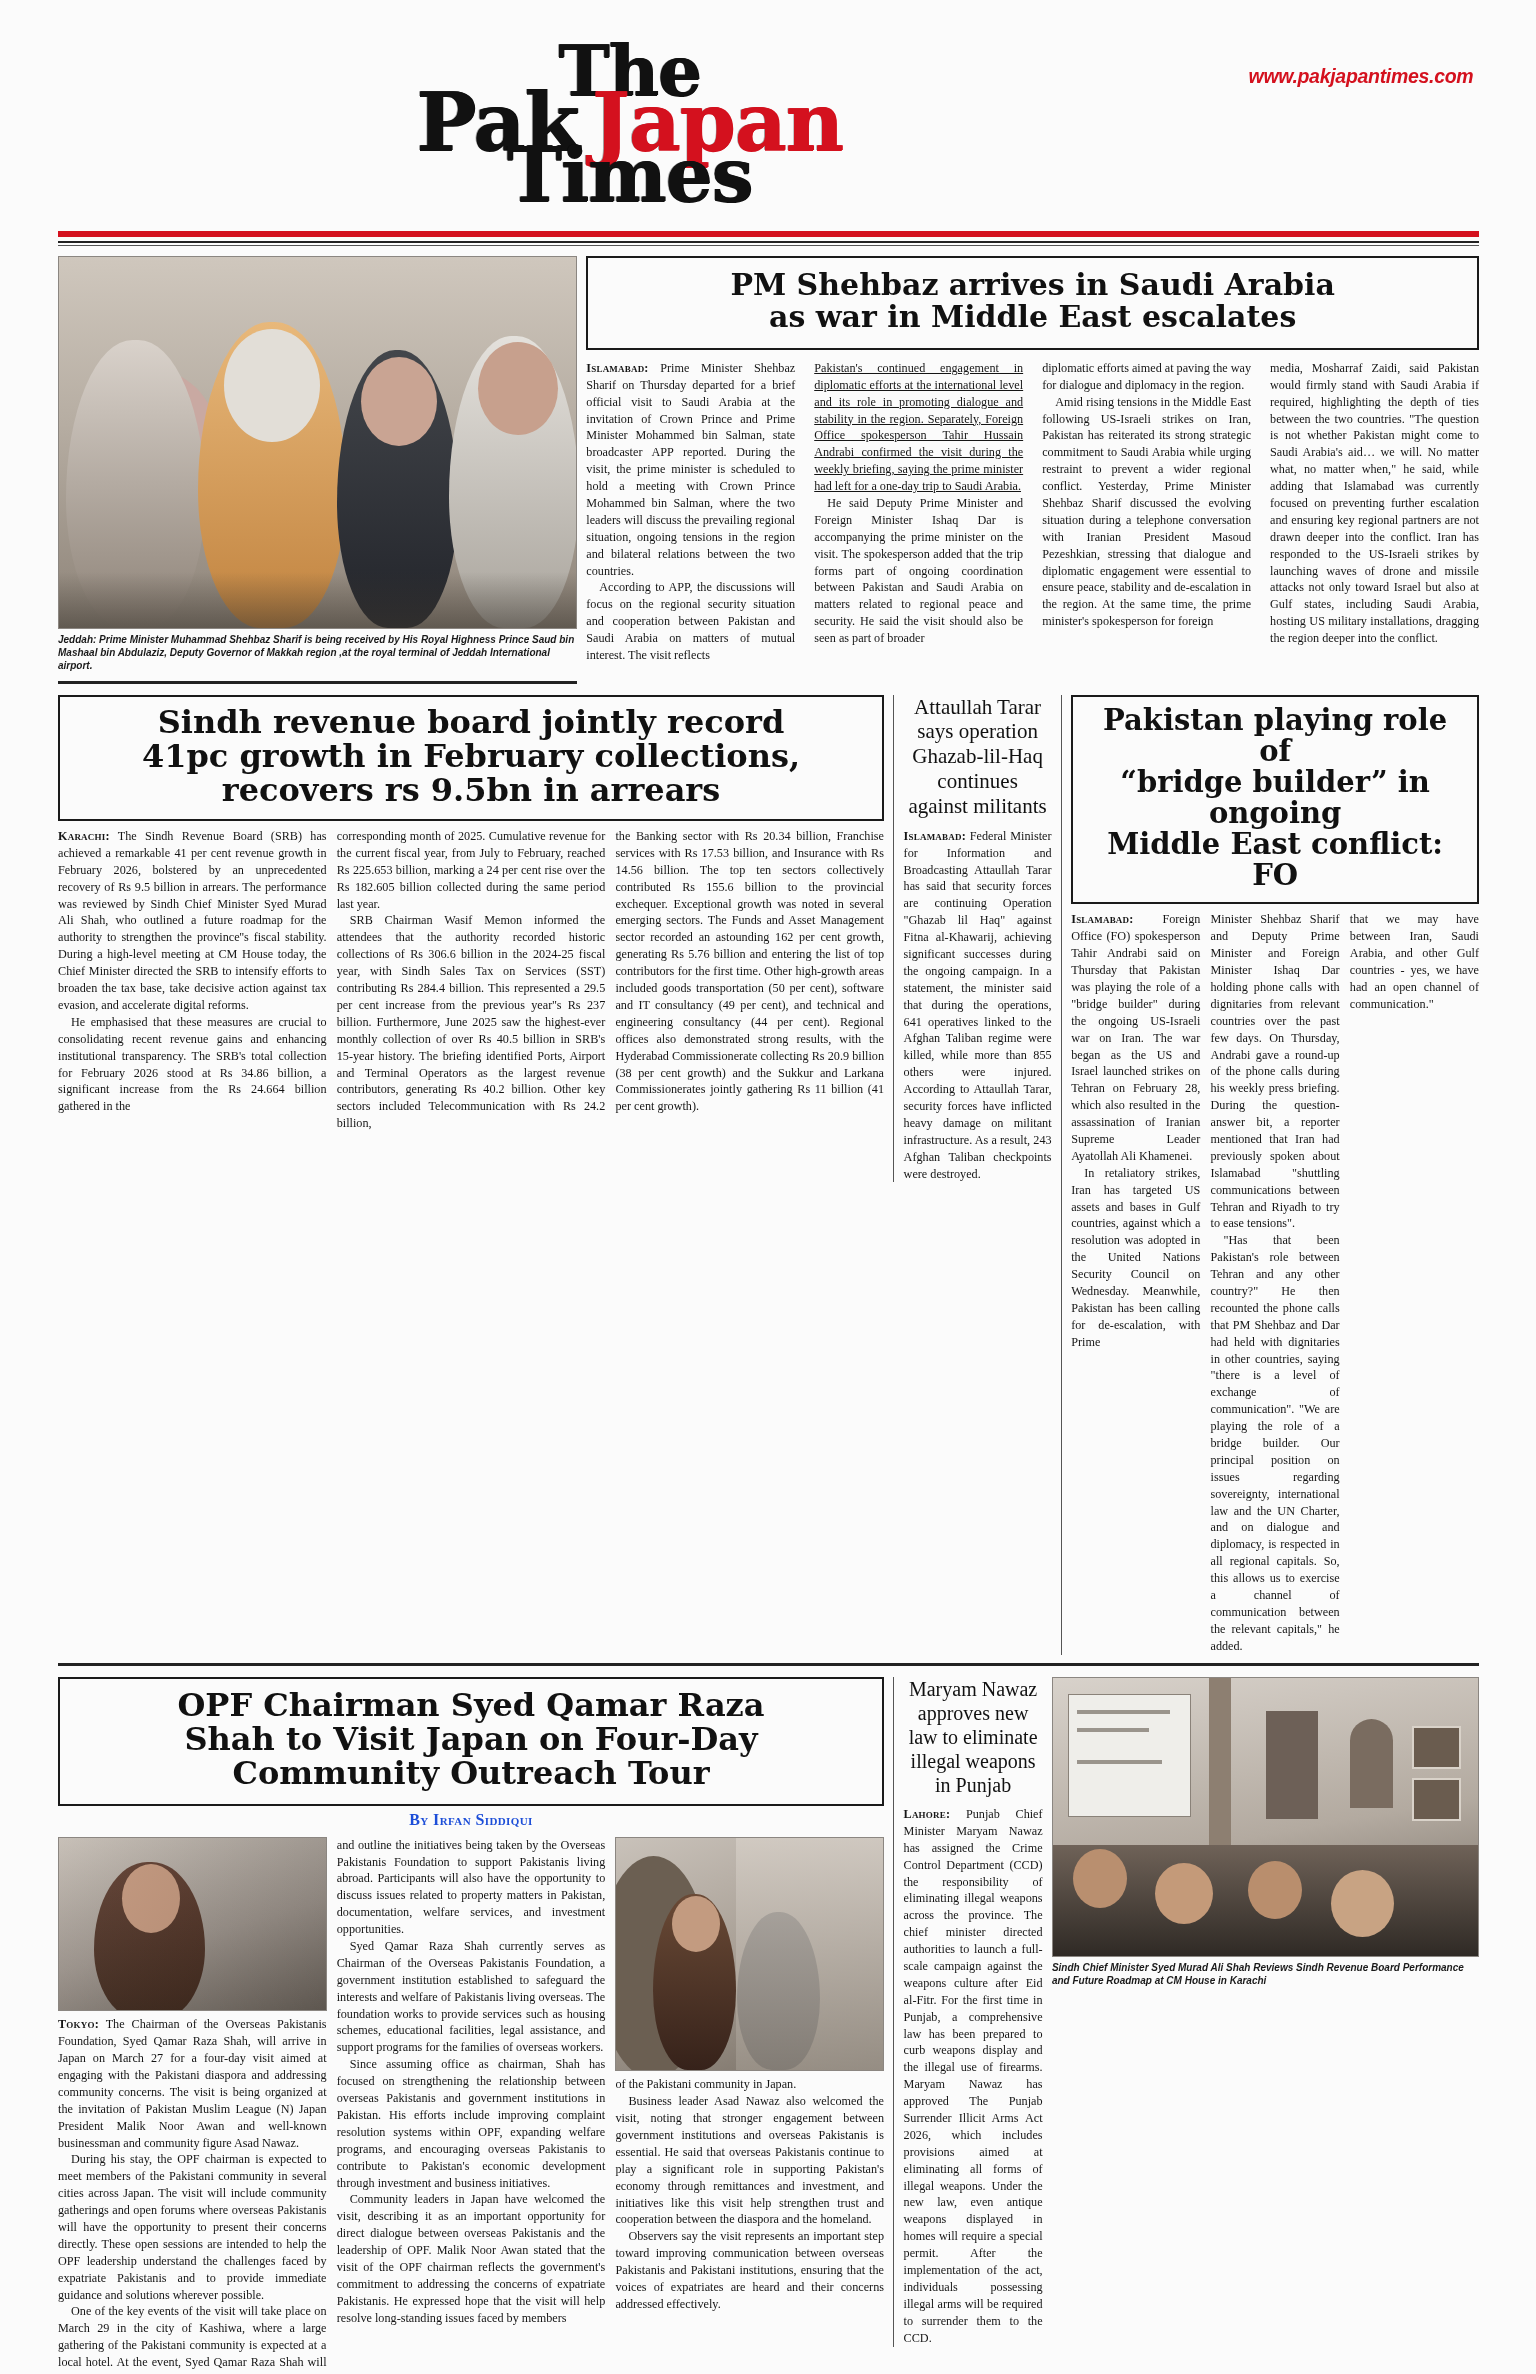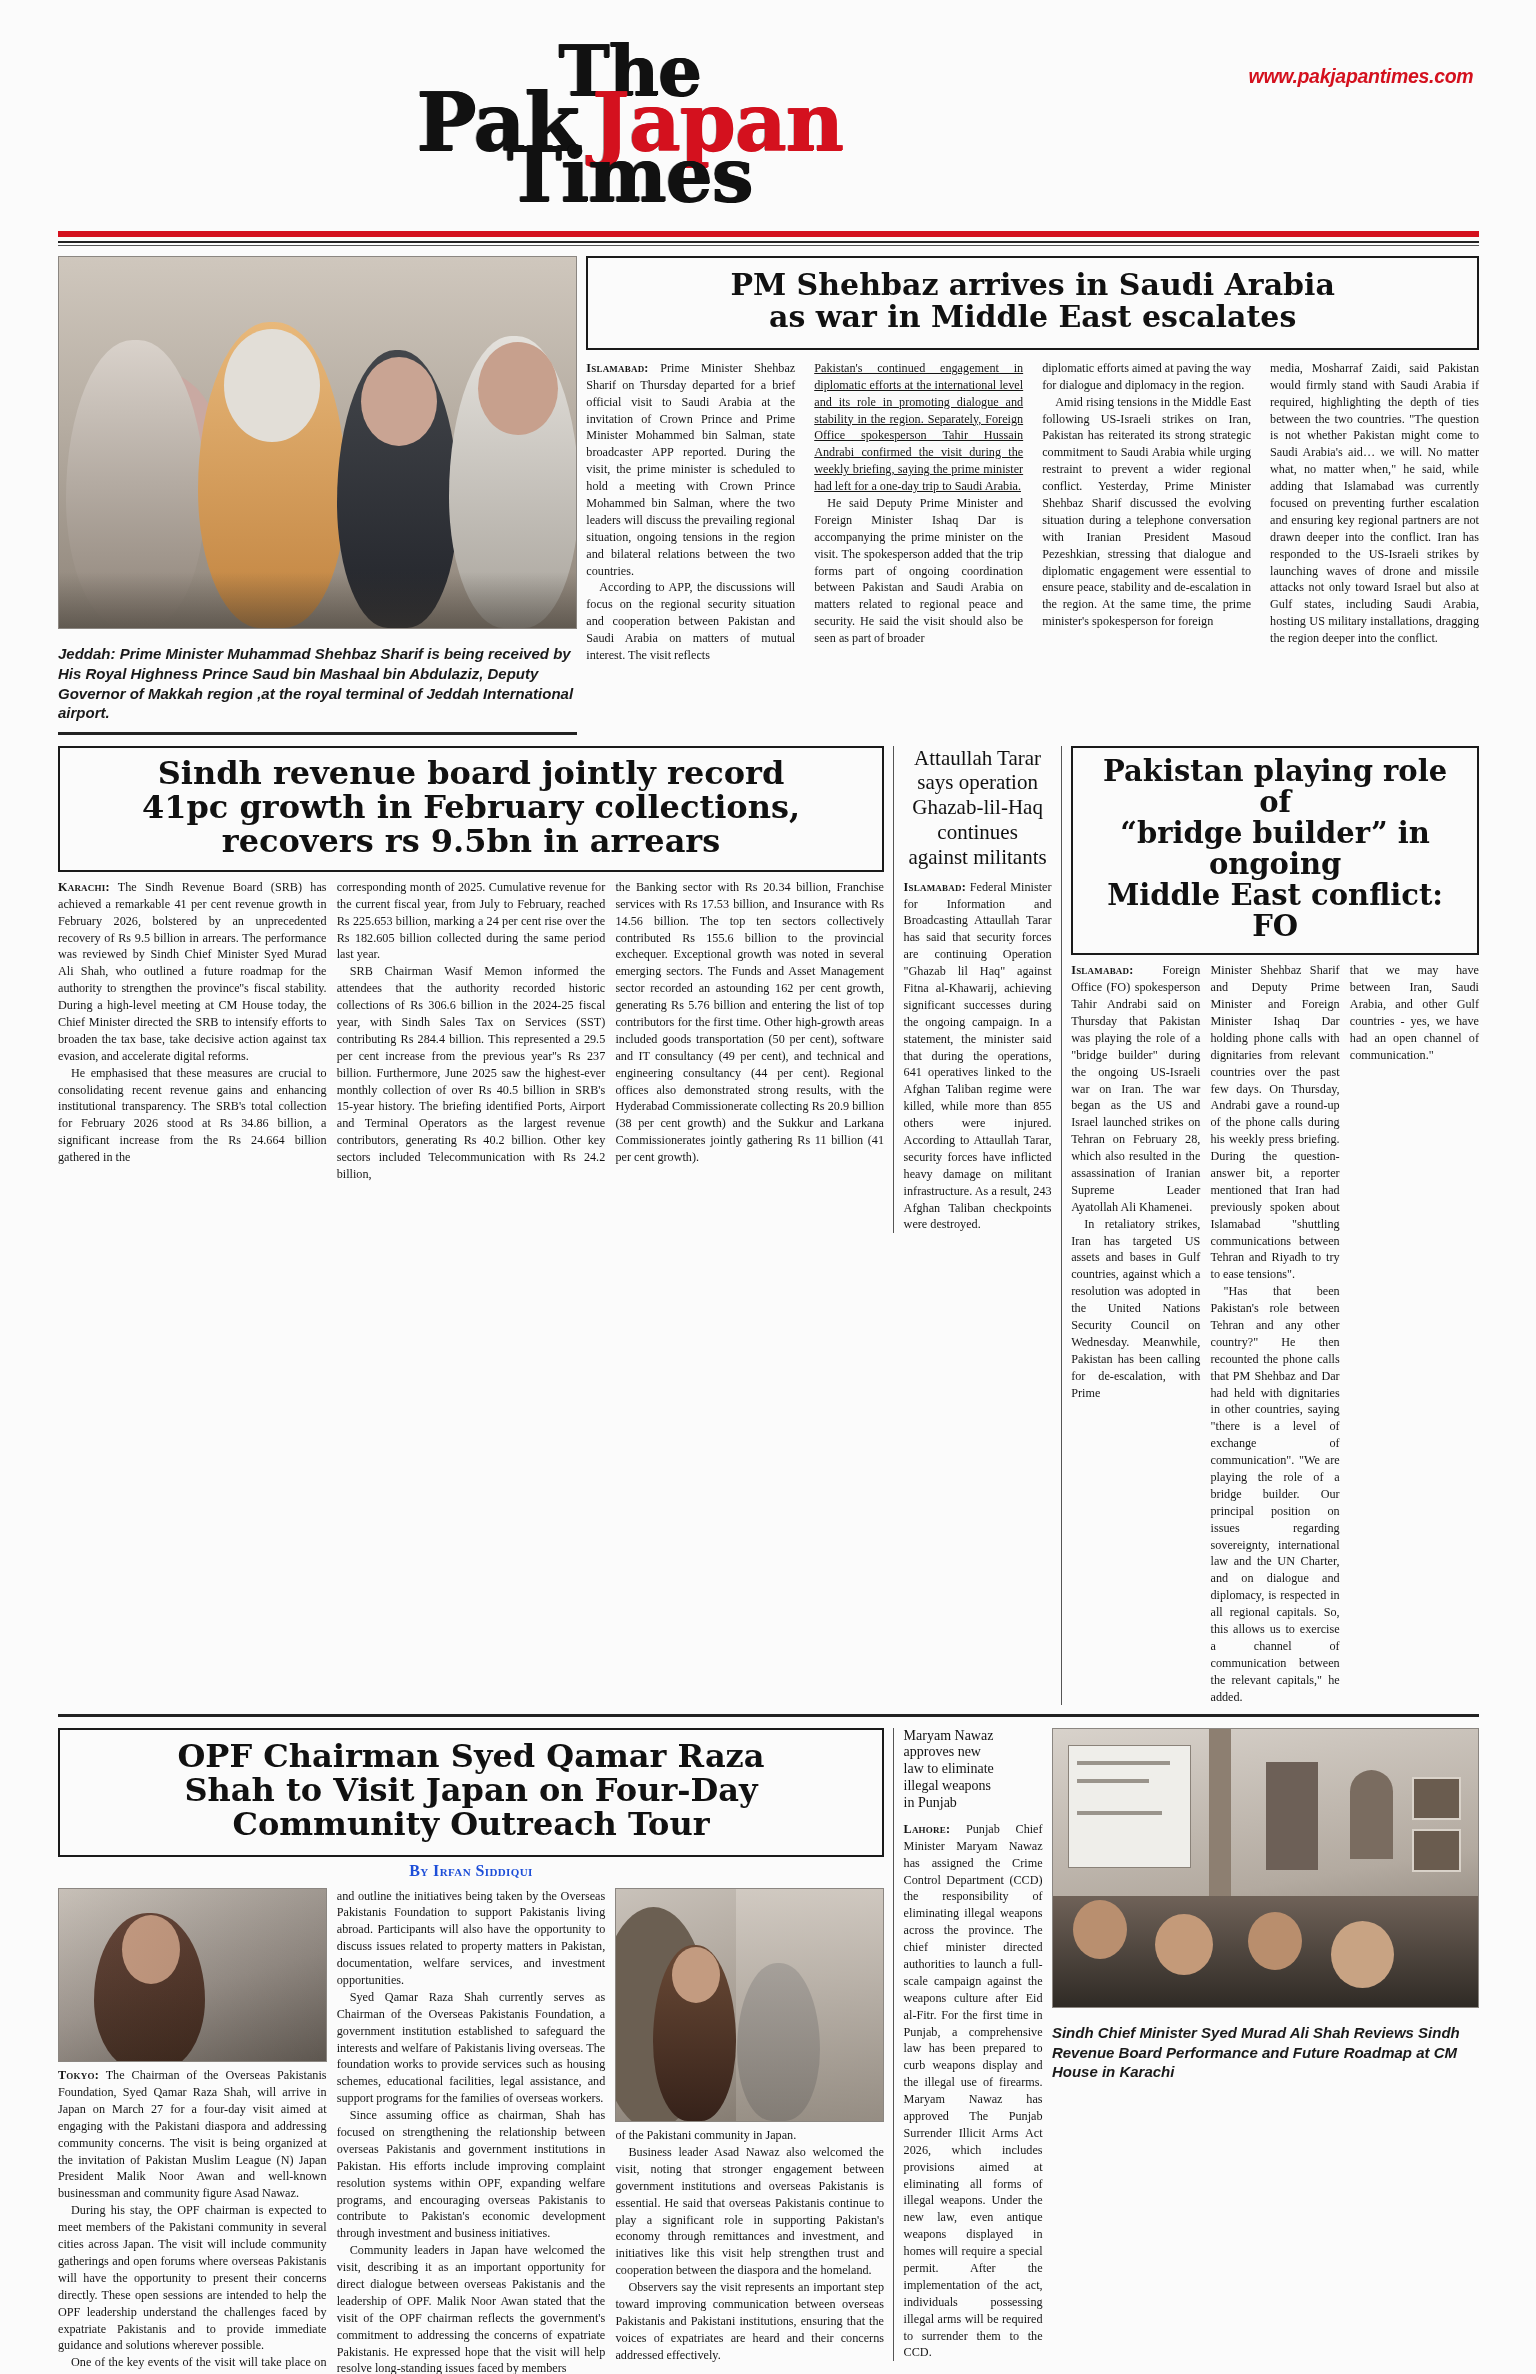--- a/index.html
+++ b/index.html
@@ -28,21 +28,21 @@
   .rule-thin2{height:0.9px;background:#555;margin-top:2.8px;}
 
   
   .hl{font-family:"DejaVu Serif",serif;font-weight:700;color:#111;text-align:center;line-height:1.07;}
   .boxhl{border:2.3px solid #1a1a1a;padding:9.3px 13px 13px 13px;}
   .body-col{font-size:12.2px;line-height:1.385;text-align:justify;color:#151515;hyphens:auto;-webkit-hyphens:auto;}
   .body-col p{margin:0 0 0 0;text-indent:13px;}
   .body-col p:first-child{text-indent:0;}
   .dl{font-variant:small-caps;font-weight:600;letter-spacing:0.2px;}
   .photo{background:#b9b4ae;position:relative;overflow:hidden;border:0.9px solid #8b8681;}
-  .cap{font-family:"Liberation Sans",sans-serif;font-style:italic;font-weight:700;font-size:15px;line-height:1.33;color:#1a1a1a;margin-top:15px;}
+  .cap{font-family:"Liberation Sans",sans-serif;font-style:italic;font-weight:700;font-size:10px;line-height:1.33;color:#1a1a1a;margin-top:4px;}
   .sep{height:2.8px;background:#222;margin:8.3px 0 0 0;}
   .vline{border-left:0.9px solid #555;}
 
   
   .lead{display:flex;gap:9.3px;margin-top:9.3px;}
   .lead-photo-wrap{width:519px;}
   .lead-photo{height:371px;}
   .lead-right{flex:1;}
   .lead-hl{font-size:30px;padding:11px 15px 15px 15px;}
   .lead-cols{display:grid;grid-template-columns:repeat(4,1fr);gap:19px;margin-top:10px;}
@@ -55,21 +55,21 @@
   .hl-sindh{font-size:32px;padding:8.3px 9.3px 11px 9.3px;}
   .hl-fo{font-size:29px;padding:8.3px 9.3px 11px 9.3px;}
   .hl-tarar{font-family:"Liberation Serif",serif;font-weight:400;font-size:21px;line-height:1.18;text-align:center;color:#111;}
   .cols3{display:grid;grid-template-columns:repeat(3,1fr);gap:10.2px;margin-top:7.4px;}
 
   
   .band3{display:flex;gap:9.3px;margin-top:11px;align-items:flex-start;}
   .b3-left{width:826px;}
   .b3-right{flex:1;}
   .hl-opf{font-size:32px;padding:9.3px 11px 13px 11px;}
-  .hl-maryam{font-family:"Liberation Serif",serif;font-weight:400;font-size:14px;line-height:1.2;text-align:left;color:#111;}
+  .hl-maryam{font-family:"Liberation Serif",serif;font-weight:400;font-size:20px;line-height:1.2;text-align:center;color:#111;}
   .opf-grid{display:grid;grid-template-columns:1fr 1fr 1fr;gap:10.2px;margin-top:7.4px;}
 
   .byline{font-variant:small-caps;font-weight:700;font-size:16px;text-align:center;letter-spacing:0.4px;margin:5.6px 0 5.6px 0;color:#1d4ed8;}
 
   
   .ph-men{background:linear-gradient(180deg,#cfc7bd 0%,#b6ada2 45%,#8d8378 100%);}
   .ph-room{background:linear-gradient(170deg,#d8d2cb 0%,#b3aaa0 55%,#6f675e 100%);}
   .ph-office{background:linear-gradient(160deg,#c9c2ba 0%,#a79e94 50%,#766d63 100%);}
   .ph-portrait{background:linear-gradient(165deg,#c3bbb2 0%,#9a9189 55%,#6a625a 100%);}
   .fig{position:absolute;border-radius:48% 48% 42% 42%/55% 55% 45% 45%;}

